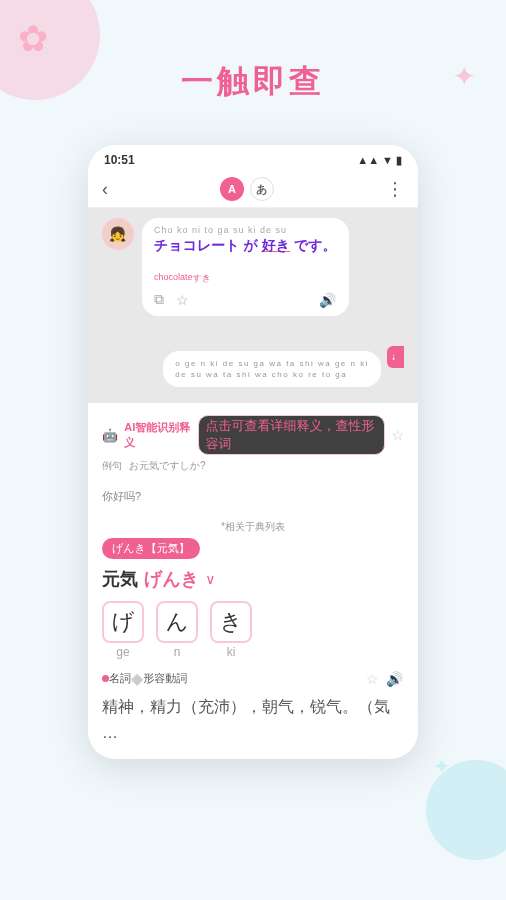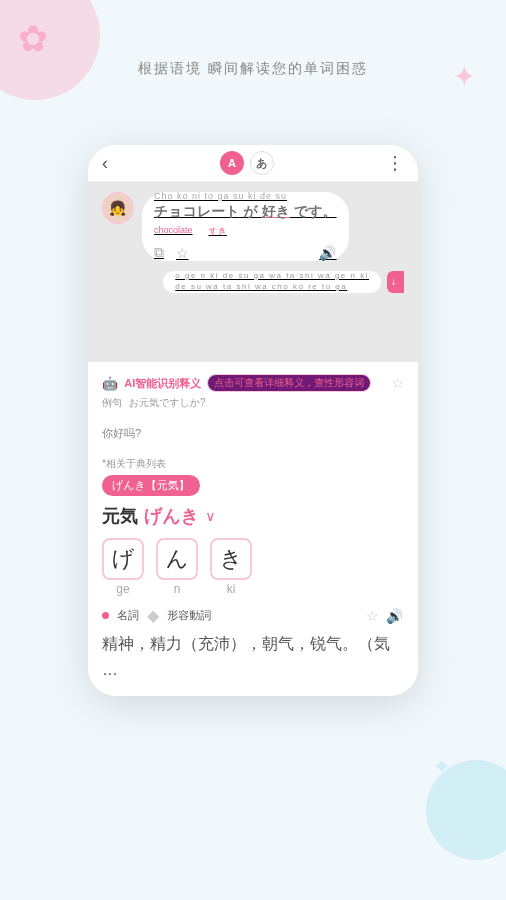--- a/index.html
+++ b/index.html
@@ -133,37 +133,36 @@
       width: 32px; height: 32px;
       border-radius: 50%;
       background: #f0d0c0;
       border: 2px solid #f9c8d8;
       display: flex; align-items: center; justify-content: center;
       font-size: 14px;
       flex-shrink: 0;
     }
     .chat-bubble {
       background: white;
-      border-radius: 24px;
-      padding: 0 12px;
+      border-radius: 16px;
+      padding: 8px 12px;
       max-width: 230px;
       position: relative;
-      text-decoration: underline;
     }
     .bubble-ruby {
       font-size: 9px;
       color: #aaa;
       letter-spacing: 1px;
       line-height: 1;
       margin-bottom: 2px;
     }
     .bubble-main {
       font-size: 14px;
       font-weight: 600;
-      color: #737373;
+      color: #6d28d9;
       font-family: 'Hiragino Sans', sans-serif;
       text-align: center;
     }
     .bubble-underline {
       text-decoration: underline;
       text-decoration-color: #f06090;
     }
     .bubble-translation {
       font-size: 9px;
       color: #f06090;
@@ -220,24 +219,24 @@
 
     .ai-header {
       display: flex;
       align-items: center;
       gap: 6px;
       margin-bottom: 4px;
     }
     .ai-icon { font-size: 13px; }
     .ai-label { font-size: 11px; color: #f06090; font-weight: 600; }
     .ai-tag {
-      background: #701a75;
+      background: #404040;
       border: 1px solid #f9c8d8;
       border-radius: 10px;
-      font-size: 10px;
+      font-size: 13px;
       color: #f06090;
       padding: 1px 6px;
     }
     .star-btn { margin-left: auto; font-size: 14px; color: #ccc; }
 
     .word-title {
       font-size: 13px;
       color: #333;
       margin-bottom: 4px;
     }
@@ -252,20 +251,21 @@
     .example-cn {
       font-size: 11px;
       color: #888;
       margin-bottom: 16px;
     }
 
     .related-label {
       font-size: 10px;
       color: #999;
       margin-bottom: 4px;
+      text-align: center;
     }
     .related-tag {
       display: inline-block;
       background: #f06090;
       color: white;
       border-radius: 12px;
       padding: 3px 10px;
       font-size: 11px;
       font-family: 'Hiragino Sans', sans-serif;
       margin-bottom: 8px;
@@ -314,21 +314,20 @@
     }
     .kana-roma {
       font-size: 12px;
       color: #aaa;
     }
 
     
     .pos-row {
       display: flex;
       align-items: center;
-      gap: 8px;
       margin-bottom: 6px;
     }
     .pos-dot { width: 7px; height: 7px; border-radius: 50%; background: #f06090; }
     .pos-text { font-size: 11px; color: #555; }
     .pos-sep { color: #ccc; }
     .pos-icons { margin-left: auto; display: flex; gap: 8px; }
     .pos-icon { font-size: 14px; color: #ccc; }
 
     .definition {
       font-size: 16px;
@@ -339,58 +338,66 @@
 </head>
 <body>
 
 <div class="bg-circle-tl"></div>
 <span class="bg-flower-tl">✿</span>
 <div class="bg-circle-br"></div>
 <span class="bg-star-tr">✦</span>
 <span class="bg-star-br">✦</span>
 
 <div class="header-section">
-  <div class="header-subtitle">根据语境  瞬间解读您的单词困惑</div>
+  <div class="header-title">一触即查</div>
 </div>
 
 <div class="phone-wrapper">
 
+  <div class="status-bar">
+    <span class="status-time">10:51</span>
+    <div class="status-icons">
+      <span class="signal-icon">▲▲</span>
+      <span class="wifi-icon">▼</span>
+      <span class="battery-icon">▮</span>
+    </div>
+  </div>
 
   <div class="app-header">
     <span class="back-btn">‹</span>
     <div class="lang-toggle">
       <div class="lang-btn lang-btn-a">A</div>
       <div class="lang-btn lang-btn-jp">あ</div>
     </div>
     <span class="more-btn">⋮</span>
   </div>
 
   <div class="chat-area">
 
     <div class="chat-message-row">
       <div class="avatar-circle">👧</div>
       <div class="chat-bubble">
         <div class="bubble-ruby">Cho ko ni to ga su ki de su</div>
         <div class="bubble-main">
           <span>チョコレート</span> が <span class="bubble-underline">好き</span> です。
         </div>
-        <div style="display:flex; gap:16px; margin-top:2px;">
+        <div style="display:flex; margin-top:15px;">
           <div class="bubble-translation">chocolate</div>
           <div class="bubble-translation">すき</div>
         </div>
         <div class="bubble-actions">
           <span class="action-icon">⧉</span>
           <span class="action-icon">☆</span>
           <span class="speaker-icon">🔊</span>
         </div>
       </div>
     </div>
 
     <div class="chat-second">
-      <div class="chat-bubble" style="background:white;">
+      <div class="chat-bubble" style="background:white;margin-top:25px;">
         <div class="ruby-line">o  ge n ki  de su ga   wa ta shi wa  ge n ki</div>
         <div class="ruby-line" style="margin-top:2px;">de su  wa ta shi wa  cho ko re to  ga</div>
       </div>
       <div class="bubble-reply" style="align-self:center; writing-mode: vertical-rl; font-size:10px; padding:6px 3px; background:#f06090; color:white; border-radius:6px 0 0 6px;">→</div>
     </div>
 
   </div>
 
   <div class="dict-panel">
 

